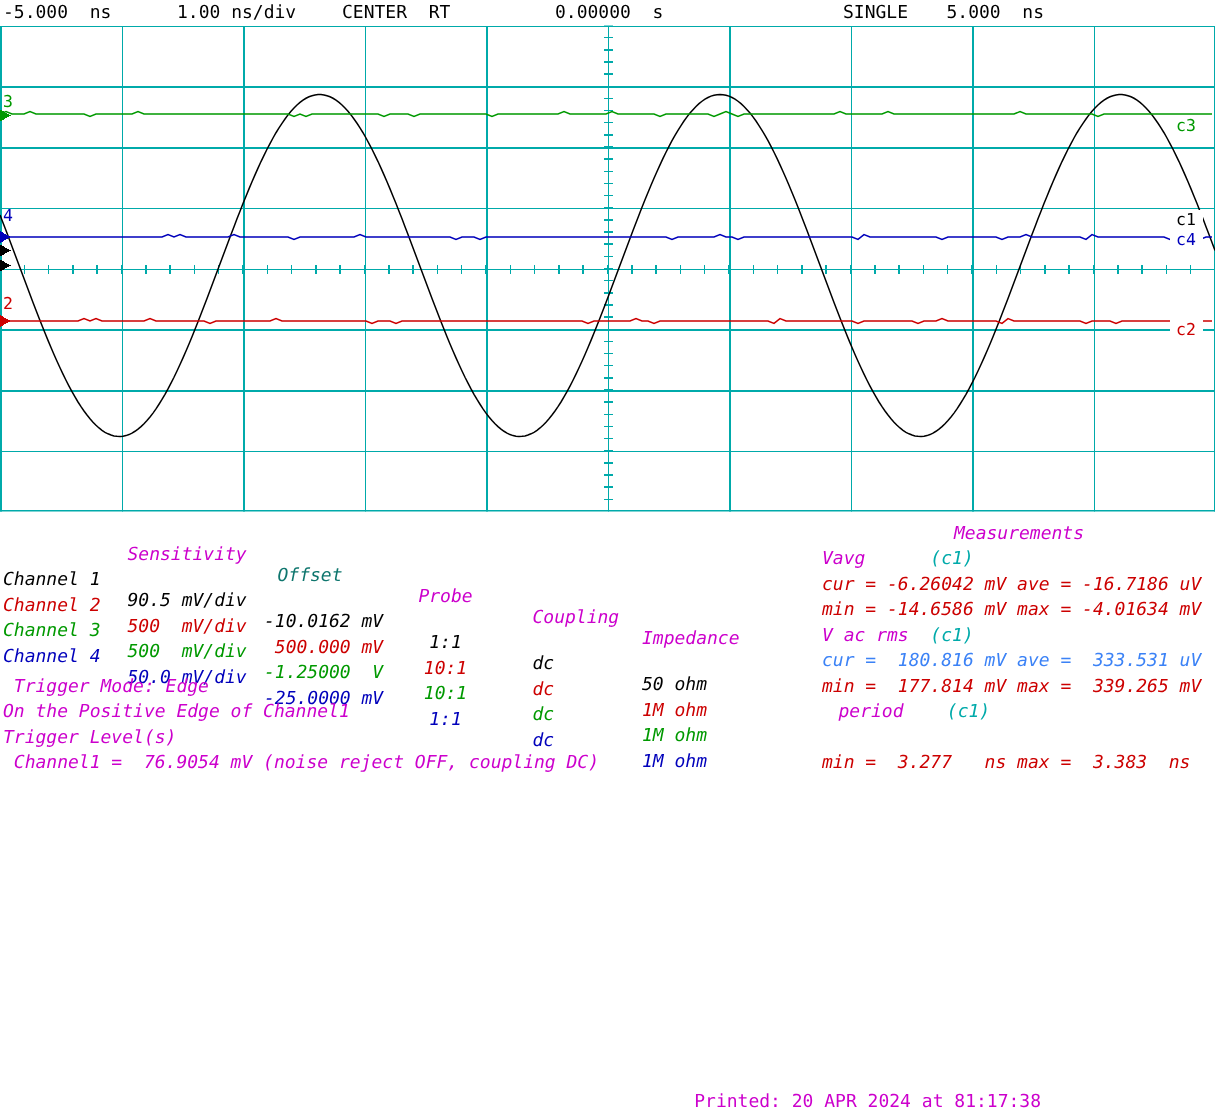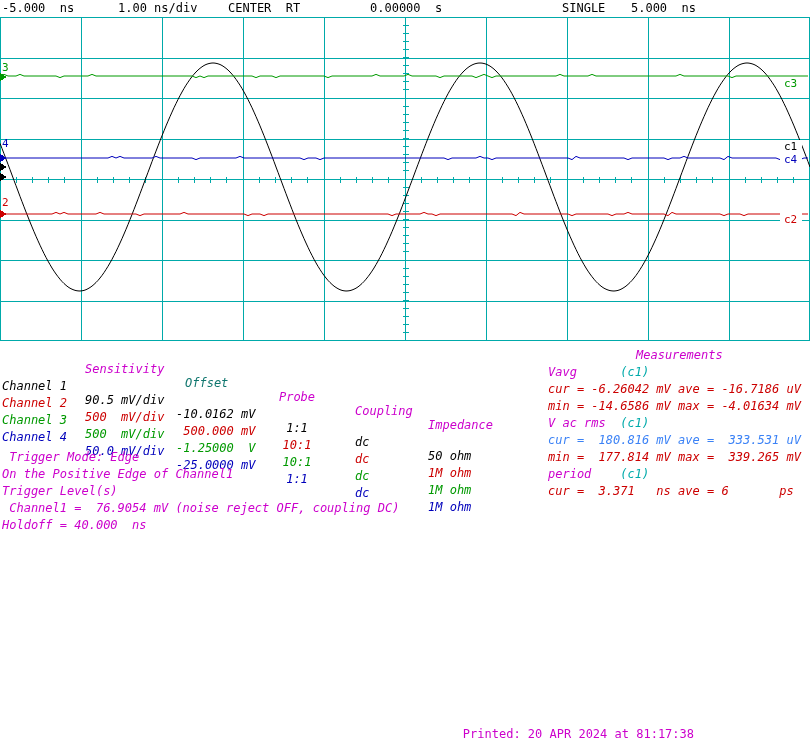--- a/index.html
+++ b/index.html
@@ -210,32 +210,31 @@
       <span class="c-off" style="color: rgb(0, 0, 187);">-25.0000 mV</span>
       <span class="c-probe" style="color: rgb(0, 0, 187);">1:1</span>
       <span class="c-coup" style="color: rgb(0, 0, 187);">dc</span>
       <span class="c-imp" style="color: rgb(0, 0, 187);">1M ohm</span>
     </div>
 
     <div class="line" style="top: 103px; color: rgb(204, 0, 204);"> Trigger Mode: Edge</div>
     <div class="line" style="top: 120px; color: rgb(204, 0, 204);">On the Positive Edge of Channel1</div>
     <div class="line" style="top: 137px; color: rgb(204, 0, 204);">Trigger Level(s)</div>
     <div class="line" style="top: 154px; color: rgb(204, 0, 204);"> Channel1 =  76.9054 mV (noise reject OFF, coupling DC)</div>
-    <div class="line" style="top: 171px; color: rgb(204, 0, 204);">Holdoff = 40.000  ns</div>
 
     <div class="line" style="top: 1px; left: 634px; color: rgb(204, 0, 204);">Measurements</div>
 
     <div class="line" style="top:18px;left:546px"><span class="mlabel" style="color: rgb(204, 0, 204);">Vavg</span><span style="color: rgb(0, 170, 170);">(c1)</span></div>
     <div class="line" style="top: 35px; left: 546px; color: rgb(204, 0, 0);">cur = -6.26042 mV ave = -16.7186 uV</div>
     <div class="line" style="top: 52px; left: 546px; color: rgb(204, 0, 0);">min = -14.6586 mV max = -4.01634 mV</div>
 
     <div class="line" style="top:69px;left:546px"><span class="mlabel" style="color: rgb(204, 0, 204);">V ac rms</span><span style="color: rgb(0, 170, 170);">(c1)</span></div>
     <div class="line" style="top: 86px; left: 546px; color: #3b82f6; text-align: center;">cur =  180.816 mV ave =  333.531 uV</div>
     <div class="line" style="top: 103px; left: 546px; color: rgb(204, 0, 0);">min =  177.814 mV max =  339.265 mV</div>
 
-    <div class="line" style="top:120px;left:546px"><span class="mlabel" style="color: rgb(204, 0, 204);">period</span><span style="color: rgb(0, 170, 170);">(c1)</span></div>
-    <div class="line" style="top: 137px; left: 546px; color: rgb(204, 0, 0);">cur =  3.371   ns ave = 6       ps</div>
+    <div class="line" style="top:120px;left:546px"><span class="mlabel" style="color: rgb(204, 0, 204); margin-left: 11px;">period</span><span style="color: rgb(0, 170, 170);">(c1)</span></div>
+    <div class="line" style="top: 154px; left: 546px; color: rgb(204, 0, 0);">min =  3.277   ns max =  3.383  ns</div>
 
   </div>
 
   <div id="footer" style="color: rgb(204, 0, 204);">Printed: 20 APR 2024 at 81:17:38</div>
 
 </div>
 
 </body></html>

